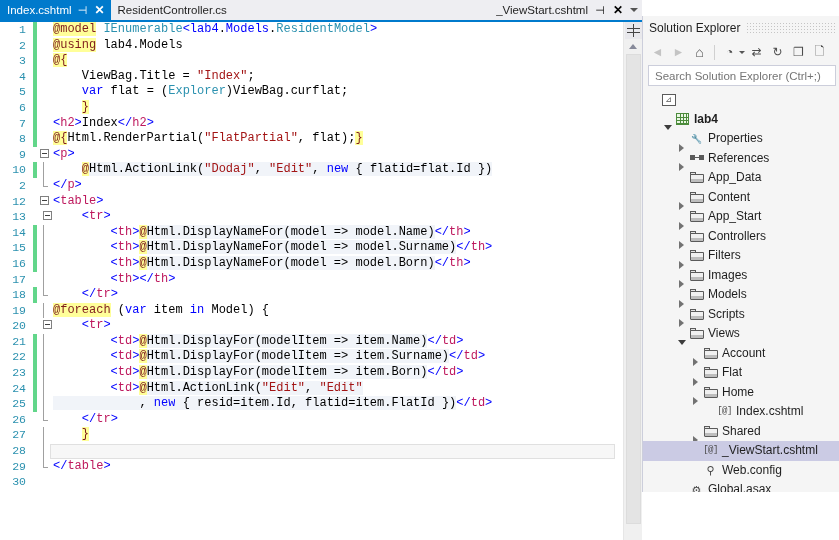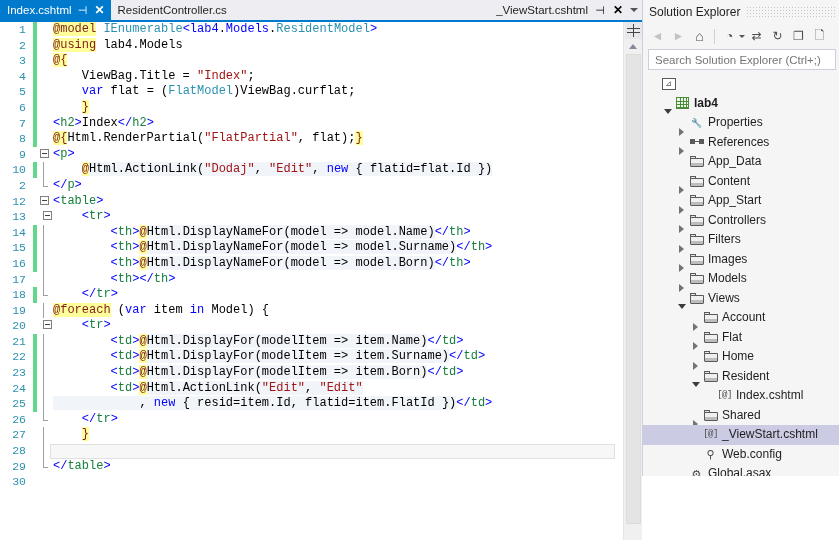--- a/index.html
+++ b/index.html
@@ -187,21 +187,21 @@
     font-family: "Liberation Mono", "DejaVu Sans Mono", monospace;
     font-size: 12px;
     line-height: 15.6px;
     overflow: hidden;
   }
   
   .t-razor  { background: #ffff99; color: #7f1d1d; }
   .t-type   { color: #2b91af; }
   .t-kw     { color: #0000ff; }
   .t-str    { color: #a31515; }
-  .t-tag    { color: #15803d; }
+  .t-tag    { color: #be185d; }
   .t-brk    { color: #0000ff; }
   .t-plain  { color: #000000; }
   .t-cs     { background: #f1f4f9; }
   .cursorline-box {
     position: absolute;
     left: 50px; right: 8px;
     height: 15px;
     border: 1px solid #e0e0e0;
     background: #f7f7f7;
   }
@@ -265,20 +265,21 @@
   
   #solution-explorer {
     width: 197px;
     flex: 0 0 197px;
     height: 476px;
     background: #f5f5f5;
     border-left: 1px solid #cccedb;
     display: flex;
     flex-direction: column;
     overflow: hidden;
+    margin-top: 16px;
   }
   #se-header {
     height: 24px;
     flex: 0 0 24px;
     display: flex;
     align-items: center;
     padding: 0 4px 0 6px;
     background: #f5f5f5;
     position: relative;
   }
@@ -522,21 +523,21 @@
       </div>
     </div>
     <div id="tab-underline"></div>
 
     <div id="editor-body">
       <div id="code-area">
           <div class="code-line"><div class="ln">1</div><div class="changebar green"></div><div class="fold"></div><div class="code-text"><span class="t-razor">@model</span><span class="t-plain"> </span><span class="t-type">IEnumerable</span><span class="t-brk">&lt;</span><span class="t-kw">lab4</span><span class="t-plain">.</span><span class="t-kw">Models</span><span class="t-plain">.</span><span class="t-type">ResidentModel</span><span class="t-brk">&gt;</span></div></div>
           <div class="code-line"><div class="ln">2</div><div class="changebar green"></div><div class="fold"></div><div class="code-text"><span class="t-razor">@using</span><span class="t-plain"> lab4.Models</span></div></div>
           <div class="code-line"><div class="ln">3</div><div class="changebar green"></div><div class="fold"></div><div class="code-text"><span class="t-razor">@{</span></div></div>
           <div class="code-line"><div class="ln">4</div><div class="changebar green"></div><div class="fold"></div><div class="code-text"><span class="t-plain">    ViewBag.Title = </span><span class="t-str">"Index"</span><span class="t-plain">;</span></div></div>
-          <div class="code-line"><div class="ln">5</div><div class="changebar green"></div><div class="fold"></div><div class="code-text"><span class="t-plain">    </span><span class="t-kw">var</span><span class="t-plain"> flat = (</span><span class="t-type">FlatModel</span><span class="t-plain">)ViewBag.curflat;</span></div></div>
+          <div class="code-line"><div class="ln">5</div><div class="changebar green"></div><div class="fold"></div><div class="code-text"><span class="t-plain">    </span><span class="t-kw">var</span><span class="t-plain"> flat = (</span><span class="t-type">Explorer</span><span class="t-plain">)ViewBag.curflat;</span></div></div>
           <div class="code-line"><div class="ln">6</div><div class="changebar green"></div><div class="fold"></div><div class="code-text">    <span class="t-razor">}</span></div></div>
           <div class="code-line"><div class="ln">7</div><div class="changebar green"></div><div class="fold"></div><div class="code-text"><span class="t-brk">&lt;</span><span class="t-tag">h2</span><span class="t-brk">&gt;</span><span class="t-plain">Index</span><span class="t-brk">&lt;/</span><span class="t-tag">h2</span><span class="t-brk">&gt;</span></div></div>
           <div class="code-line"><div class="ln">8</div><div class="changebar green"></div><div class="fold"></div><div class="code-text"><span class="t-razor">@{</span><span class="t-plain">Html.RenderPartial(</span><span class="t-str">"FlatPartial"</span><span class="t-plain">, flat);</span><span class="t-razor">}</span></div></div>
           <div class="code-line"><div class="ln">9</div><div class="changebar none"></div><div class="fold"><span class="box"></span></div><div class="code-text"><span class="t-brk">&lt;</span><span class="t-tag">p</span><span class="t-brk">&gt;</span></div></div>
           <div class="code-line"><div class="ln">10</div><div class="changebar green"></div><div class="fold"><span class="vline"></span></div><div class="code-text"><span class="t-plain">    </span><span class="t-razor">@</span><span class="t-cs t-plain">Html.ActionLink(</span><span class="t-cs t-str">"Dodaj"</span><span class="t-cs t-plain">, </span><span class="t-cs t-str">"Edit"</span><span class="t-cs t-plain">, </span><span class="t-cs t-kw">new</span><span class="t-cs t-plain"> { flatid=flat.Id })</span></div></div>
           <div class="code-line"><div class="ln">2</div><div class="changebar none"></div><div class="fold"><span class="elbow"></span></div><div class="code-text"><span class="t-brk">&lt;/</span><span class="t-tag">p</span><span class="t-brk">&gt;</span></div></div>
           <div class="code-line"><div class="ln">12</div><div class="changebar none"></div><div class="fold"><span class="box"></span></div><div class="code-text"><span class="t-brk">&lt;</span><span class="t-tag">table</span><span class="t-brk">&gt;</span></div></div>
           <div class="code-line"><div class="ln">13</div><div class="changebar none"></div><div class="fold" style="padding-left: 6px;"><span class="box"></span></div><div class="code-text"><span class="t-plain">    </span><span class="t-brk">&lt;</span><span class="t-tag">tr</span><span class="t-brk">&gt;</span></div></div>
           <div class="code-line"><div class="ln">14</div><div class="changebar green"></div><div class="fold"><span class="vline"></span></div><div class="code-text"><span class="t-plain">        </span><span class="t-brk">&lt;</span><span class="t-tag">th</span><span class="t-brk">&gt;</span><span class="t-razor">@</span><span class="t-cs t-plain">Html.DisplayNameFor(model =&gt; model.Name)</span><span class="t-brk">&lt;/</span><span class="t-tag">th</span><span class="t-brk">&gt;</span></div></div>
           <div class="code-line"><div class="ln">15</div><div class="changebar green"></div><div class="fold"><span class="vline"></span></div><div class="code-text"><span class="t-plain">        </span><span class="t-brk">&lt;</span><span class="t-tag">th</span><span class="t-brk">&gt;</span><span class="t-razor">@</span><span class="t-cs t-plain">Html.DisplayNameFor(model =&gt; model.Surname)</span><span class="t-brk">&lt;/</span><span class="t-tag">th</span><span class="t-brk">&gt;</span></div></div>
@@ -717,20 +718,33 @@
           <div class="ticon">
             <div class="ico-folder">
               <div class="tab"></div>
               <div class="body"></div>
               <div class="stripe"></div>
             </div>
           </div>
           <span class="tlabel">Models</span>
         </div>
         <div class="tree-row" style="padding-left: 32px;">
+          <div class="tw collapsed">
+            <span class="gl"></span>
+          </div>
+          <div class="ticon">
+            <div class="ico-folder">
+              <div class="tab"></div>
+              <div class="body"></div>
+              <div class="stripe"></div>
+            </div>
+          </div>
+          <span class="tlabel">Scripts</span>
+        </div>
+        <div class="tree-row" style="padding-left: 32px;">
           <div class="tw expanded">
             <span class="gl"></span>
           </div>
           <div class="ticon">
             <div class="ico-folder">
               <div class="tab"></div>
               <div class="body"></div>
               <div class="stripe"></div>
             </div>
           </div>
@@ -767,33 +781,20 @@
             <span class="gl"></span>
           </div>
           <div class="ticon">
             <div class="ico-folder">
               <div class="tab"></div>
               <div class="body"></div>
               <div class="stripe"></div>
             </div>
           </div>
           <span class="tlabel">Home</span>
-        </div>
-        <div class="tree-row" style="padding-left: 46px;">
-          <div class="tw expanded">
-            <span class="gl"></span>
-          </div>
-          <div class="ticon">
-            <div class="ico-folder">
-              <div class="tab"></div>
-              <div class="body"></div>
-              <div class="stripe"></div>
-            </div>
-          </div>
-          <span class="tlabel">Resident</span>
         </div>
         <div class="tree-row" style="padding-left: 60px;">
           <div class="tw "></div>
           <div class="ticon">
             <span class="ico-cshtml">[@]</span>
           </div>
           <span class="tlabel">Index.cshtml</span>
         </div>
         <div class="tree-row" style="padding-left: 46px;">
           <div class="tw collapsed">

